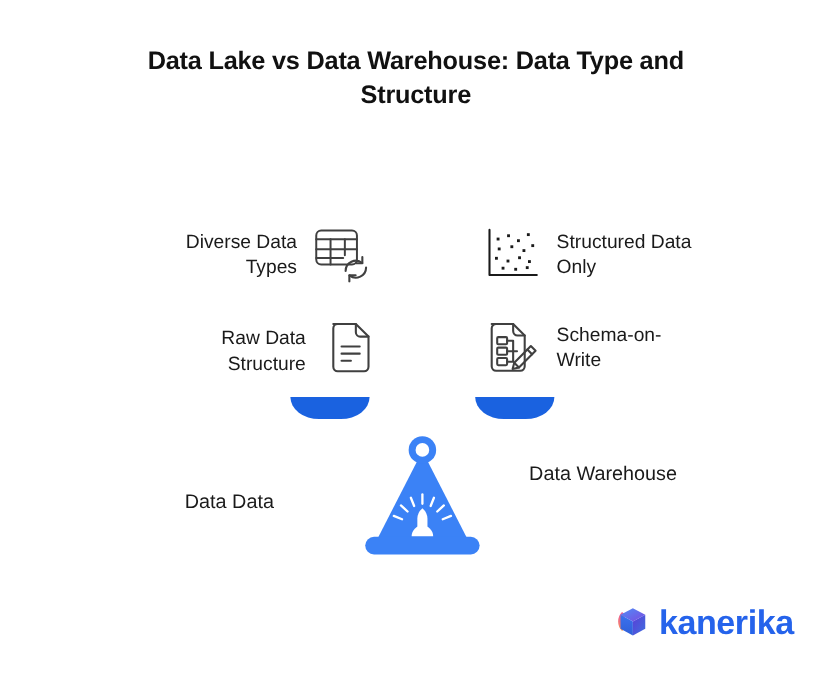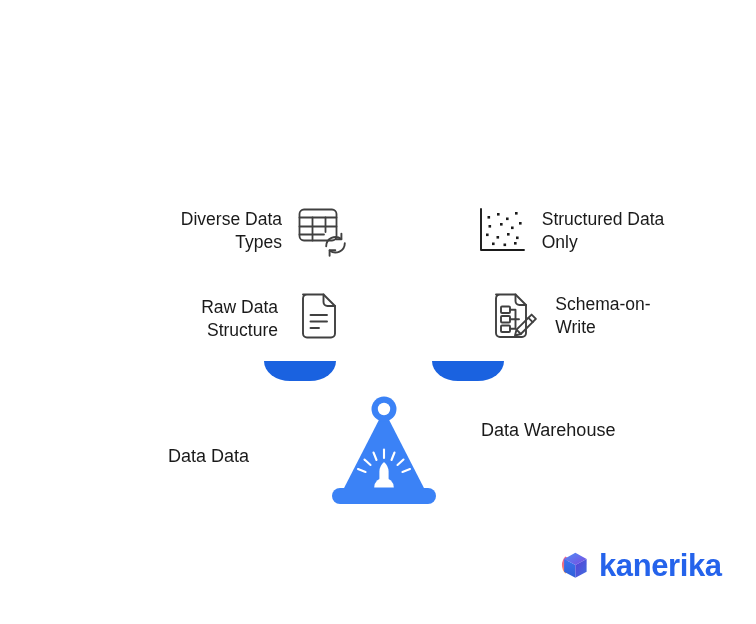--- a/index.html
+++ b/index.html
@@ -42,21 +42,21 @@
     position: absolute;
     display: flex;
     align-items: center;
   }
   .feature.left {
     flex-direction: row;
     justify-content: flex-end;
   }
   .feature.right {
     flex-direction: row;
-    justify-content: center;
+    justify-content: flex-start;
   }
   .feature-label {
     font-size: 17.5px;
     line-height: 1.32;
     color: #1a1a1a;
     white-space: pre-line;
   }
   .feature.left .feature-label {
     text-align: right;
     margin-right: 14px;
@@ -66,21 +66,21 @@
     margin-left: 14px;
   }
   .feature-icon {
     width: 52px;
     height: 52px;
     flex: 0 0 52px;
     display: block;
   }
 
   
-  #feat-diverse  { left: 128px; top: 205px; width: 220px; }
+  #feat-diverse  { left: 116px; top: 205px; width: 220px; }
   #feat-raw      { left: 124px; top: 290px; width: 220px; align-items: flex-end; }
   #feat-struct   { left: 440px; top: 205px; width: 260px; }
   #feat-schema   { left: 440px; top: 290px; width: 260px; }
 
   
   .pan {
     position: absolute;
     width: 72px;
     height: 20px;
     background: #1a62e0;
@@ -127,20 +127,21 @@
     color: #2563eb;
     letter-spacing: -0.4px;
     line-height: 1;
   }
 </style>
 </head>
 <body>
 
 <div class="canvas">
 
+  <div class="title">Data Lake vs Data Warehouse: Data Type and Structure</div>
 
   <div class="feature left" id="feat-diverse">
     <div class="feature-label">Diverse Data
 Types</div>
     <svg class="feature-icon" viewBox="0 0 52 52">
       <g fill="none" stroke="#404040" stroke-width="1.8" stroke-linecap="round" stroke-linejoin="round">
         <rect x="3.5" y="4.5" width="37" height="31" rx="4.5"></rect>
         <line x1="3.5" y1="12.5" x2="40.5" y2="12.5"></line>
         <line x1="3.5" y1="21.5" x2="40.5" y2="21.5"></line>
         <line x1="3.5" y1="29.5" x2="28" y2="29.5"></line>

